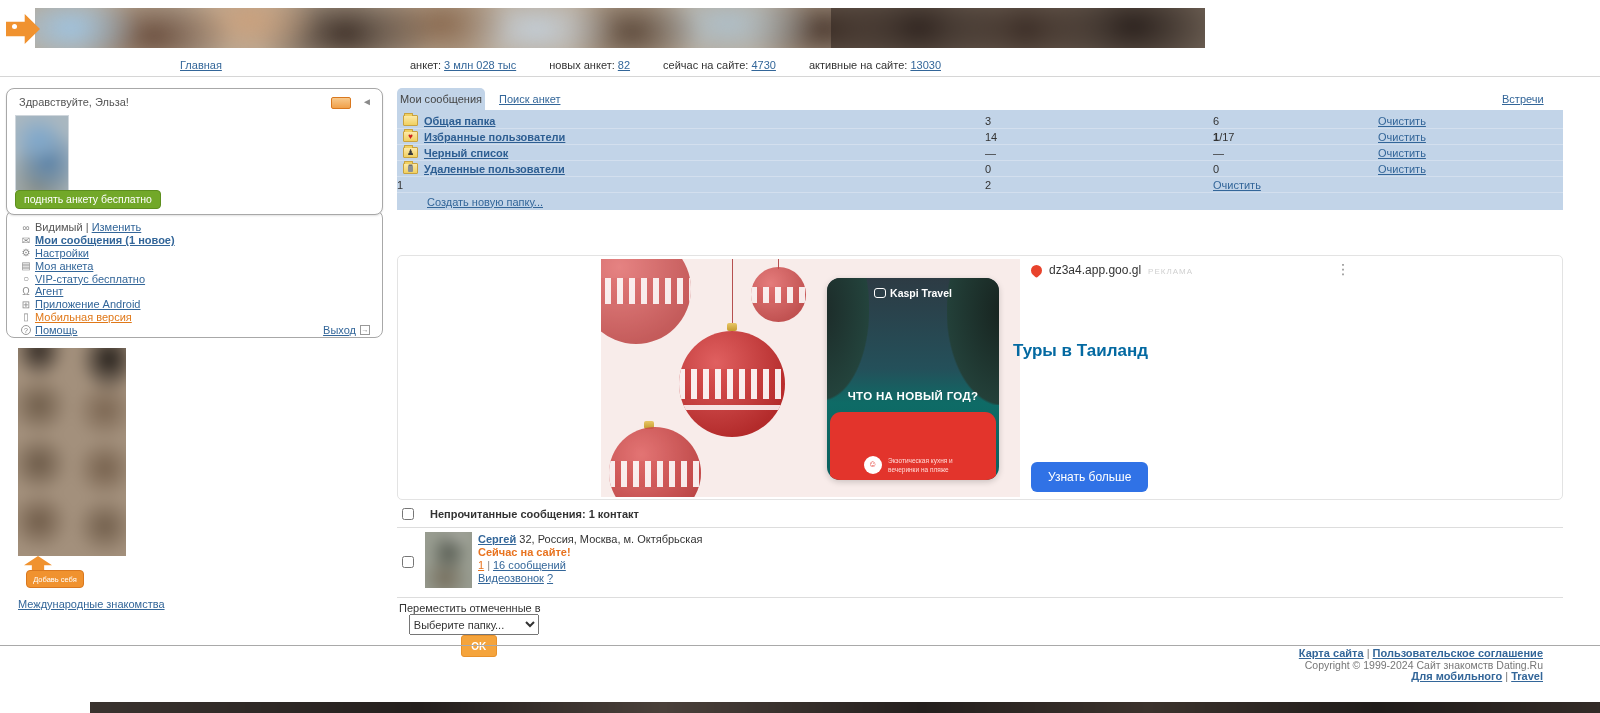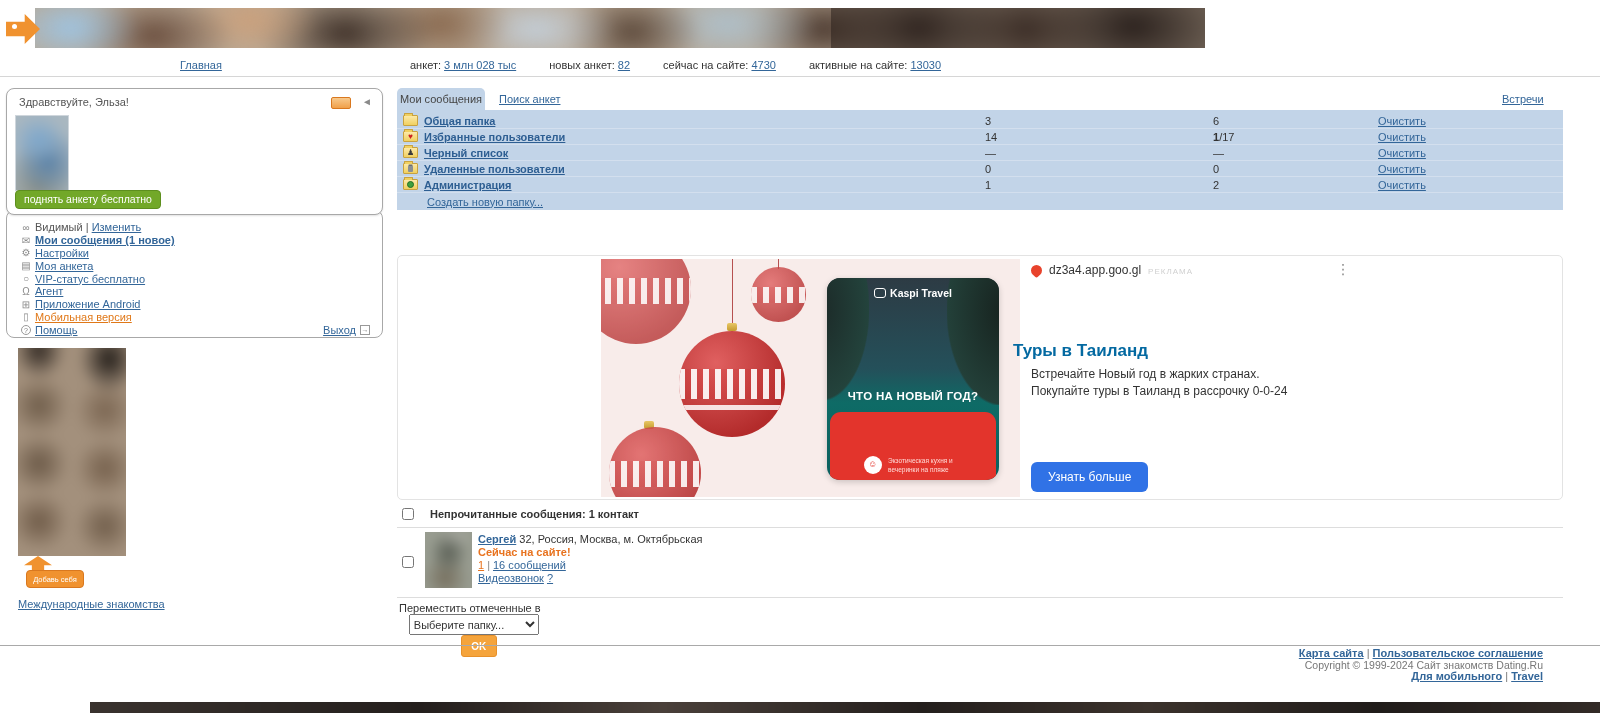--- a/index.html
+++ b/index.html
@@ -303,26 +303,20 @@
           <span class="fold-ico">
             <span class="fg-trash"></span>
           </span>
           <a class="name">Удаленные пользователи</a>
         </span>
       <span>0</span>
       <span><b></b><span>0</span></span>
       <a class="clear-link">Очистить</a>
     </div>
     <div class="f-grid f-row">
-      <span class="c1">
-          <span class="fold-ico">
-            <span class="fg-admin"></span>
-          </span>
-          <a class="name">Администрация</a>
-        </span>
       <span>1</span>
       <span><b></b><span>2</span></span>
       <a class="clear-link">Очистить</a>
     </div>
     <div class="f-create">
         <a>Создать новую папку...</a>
       </div>
   </div>
 
   <div class="ad-box">
@@ -355,21 +349,20 @@
         </div>
       </div>
     </div>
     <div class="ad-head">
       <span class="ad-fire"></span>
       <span class="ad-domain">dz3a4.app.goo.gl</span>
       <span class="ad-badge">РЕКЛАМА</span>
     </div>
     <span class="ad-dots">⋮</span>
     <div class="ad-title">Туры в Таиланд</div>
-    <div class="ad-desc">Встречайте Новый год в жарких странах. Покупайте туры в Таиланд в рассрочку 0-0-24</div>
     <button class="ad-cta">Узнать больше</button>
   </div>
 
   <div class="unread-head">
     <input type="checkbox" style="">
     <span class="lab">Непрочитанные сообщения: 1 контакт</span>
   </div>
   <div class="line1"></div>
 
   <div class="msg-row">

